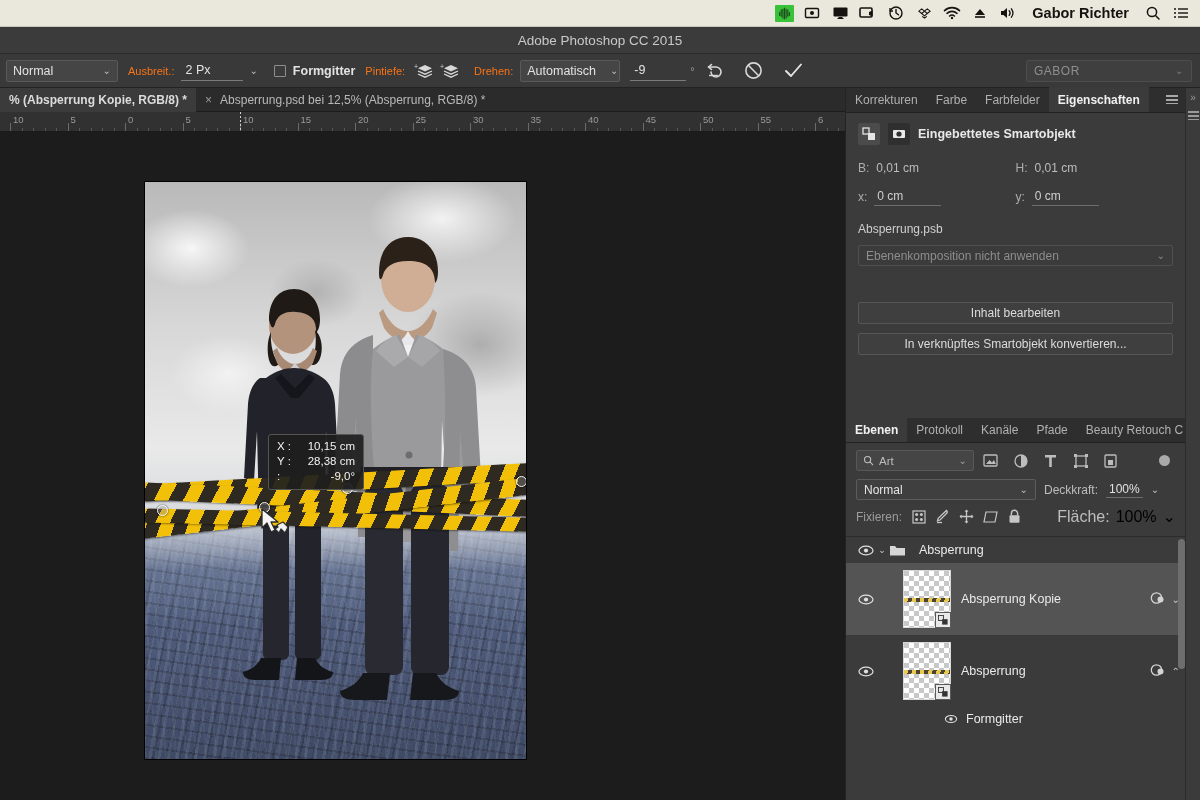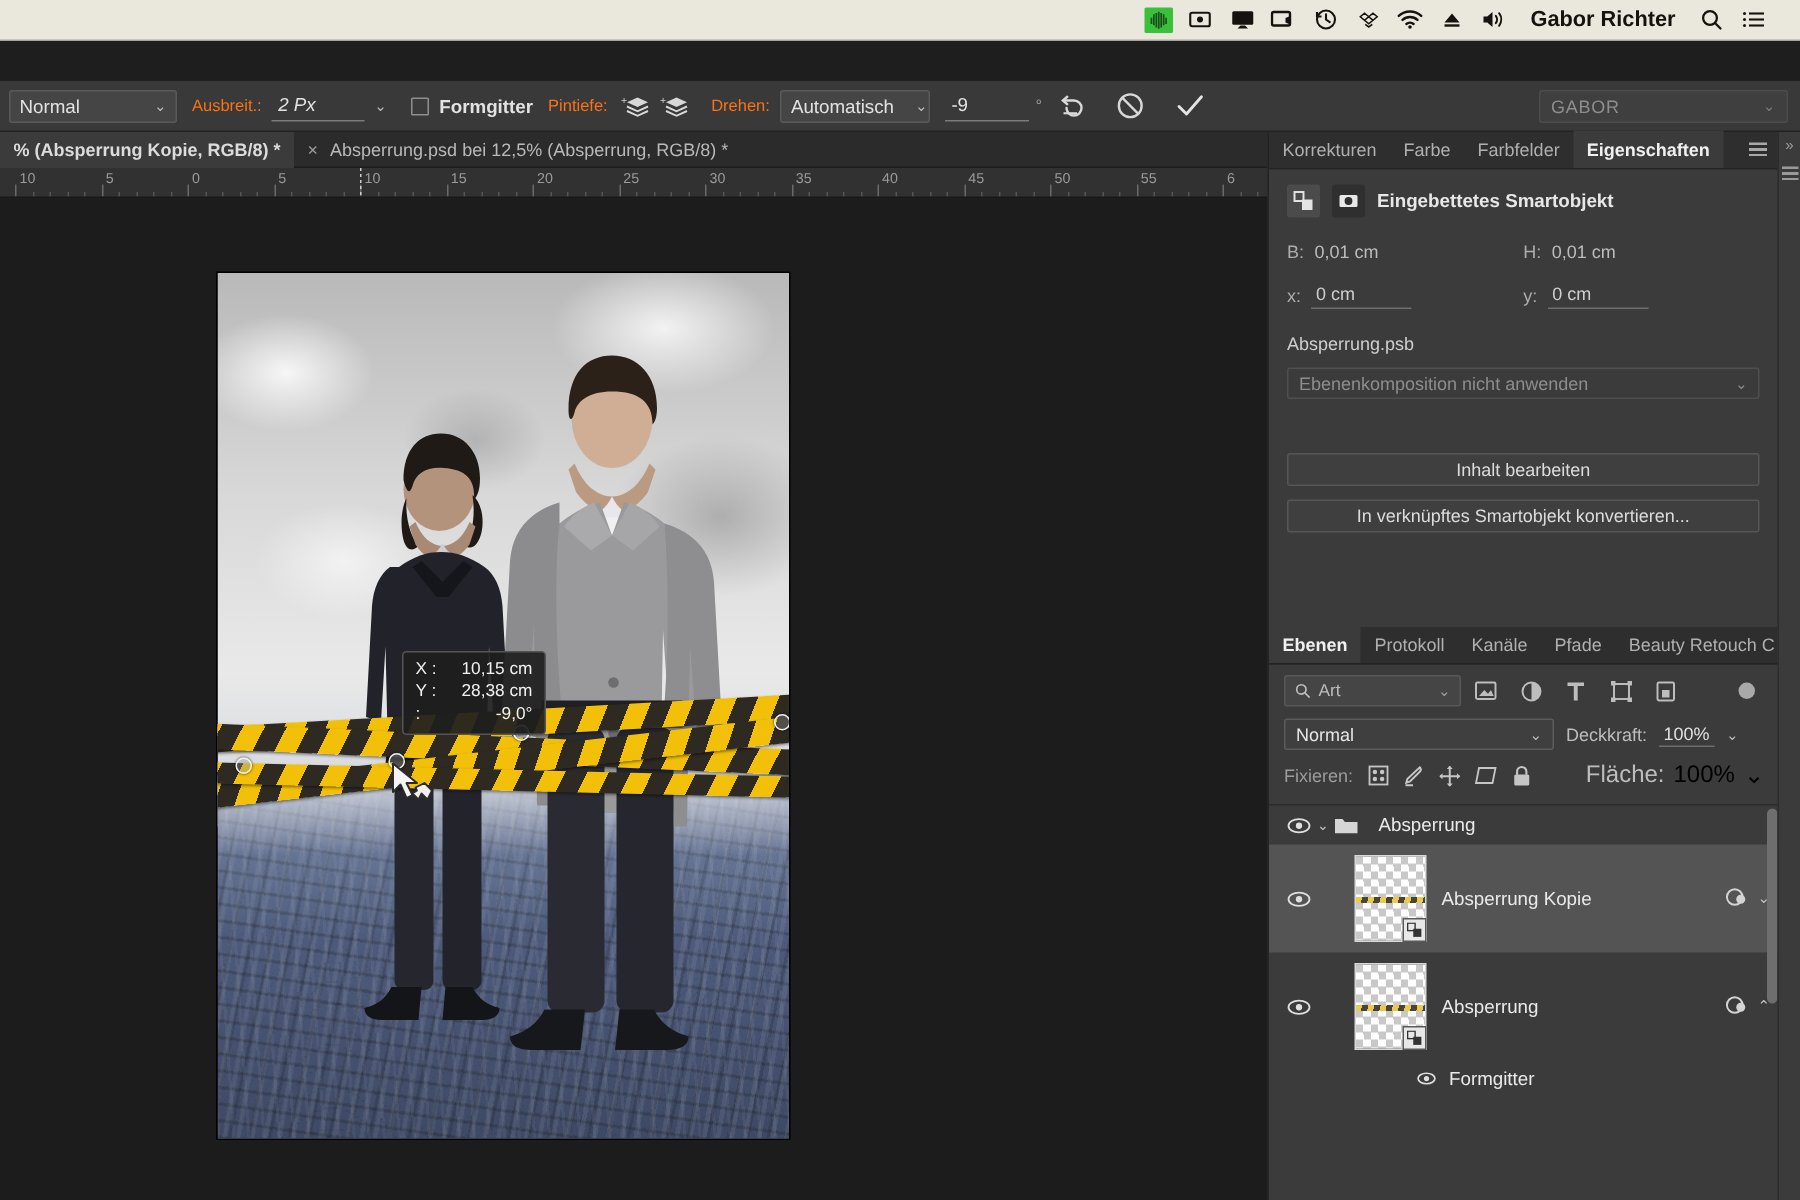--- a/index.html
+++ b/index.html
@@ -17,21 +17,21 @@
     position: absolute; left:0; top:0; width:1200px; height:27px;
     background: #eae7dc;
     display: flex; align-items: center;
     border-bottom: 1px solid #c9c6bb;
   }
   .mac-menu { display:flex; align-items:center; padding-left: 8px; }
   .mac-menu .mi {
     font-size: 14.5px; color: #16120f; padding: 0 11px; line-height: 27px;
     white-space: nowrap; cursor: default;
   }
-  .mac-right { margin-left: auto; display:flex; align-items:center; padding-right: 18px; gap: 2px;}
+  .mac-right { margin-left: auto; display:flex; align-items:center; padding-right: 6px; gap: 2px;}
   .mac-right .ic {
     width: 26px; height: 27px; display:flex; align-items:center; justify-content:center;
     color:#16120f;
   }
   .mac-right .user {
     font-size: 14.5px; color:#16120f; font-weight:bold; padding: 0 9px; white-space:nowrap;
   }
   .greenicon {
     background:#3ac13a; width:19px; height:17px; display:flex; align-items:center;
     justify-content:center; border-radius:1px;
@@ -55,21 +55,21 @@
   .ob-select {
     height:22px; background:#454545; border:1px solid #5a5a5a; border-radius:2px;
     color:#e2e2e2; font-size:12.5px; display:flex; align-items:center;
     padding: 0 6px; position:relative; min-width:40px;
   }
   .ob-select .cv { margin-left:auto; padding-left:14px; color:#bdbdbd; font-size:10px;}
   .ob-underline {
     height:20px; color:#e2e2e2; font-size:12.5px; display:flex; align-items:center;
     border-bottom:1px solid #7b7b7b; padding: 0 4px; min-width: 30px;
   }
-  .ob-underline.wide { min-width: 62px; font-style: italic; }
+  .ob-underline.wide { min-width: 62px; }
   .ob-check {
     width:12px; height:12px; border:1px solid #8f8f8f; background:#3b3b3b;
     border-radius:1px; margin-right:7px;
   }
   .ob-checklabel { font-size:12.5px; color:#e2e2e2; font-weight:bold; }
   .ob-icon { width:26px; height:26px; display:flex; align-items:center; justify-content:center; color:#d2d2d2;}
   .deg { font-size:11px; color:#9a9a9a; margin: 0 2px 0 4px; }
   .ob-right { margin-left:auto; display:flex; align-items:center; padding-right:8px;}
   .ws-select {
     width:166px; height:22px; background:#3f3f3f; border:1px solid #4d4d4d; border-radius:2px;
@@ -357,20 +357,23 @@
             <circle cx="2" cy="7" r="1" fill="#16120f"></circle>
             <circle cx="2" cy="11" r="1" fill="#16120f"></circle>
             <rect x="5" y="2.3" width="10" height="1.4" fill="#16120f"></rect>
             <rect x="5" y="6.3" width="10" height="1.4" fill="#16120f"></rect>
             <rect x="5" y="10.3" width="10" height="1.4" fill="#16120f"></rect>
           </svg>
       </div>
     </div>
   </div>
 
+  <div class="titlebar">
+    <div class="t">Adobe Photoshop CC 2015</div>
+  </div>
 
   <div class="optionsbar">
     <div class="ob-select" style="width:112px">
       <span>Normal</span>
       <span class="cv">⌄</span>
     </div>
     <div class="ob-label">Ausbreit.:</div>
     <div style="display:flex;align-items:center;">
       <div class="ob-underline wide">2 Px</div>
       <span class="cv" style="color:#bdbdbd;font-size:10px;margin-left:6px">⌄</span>

